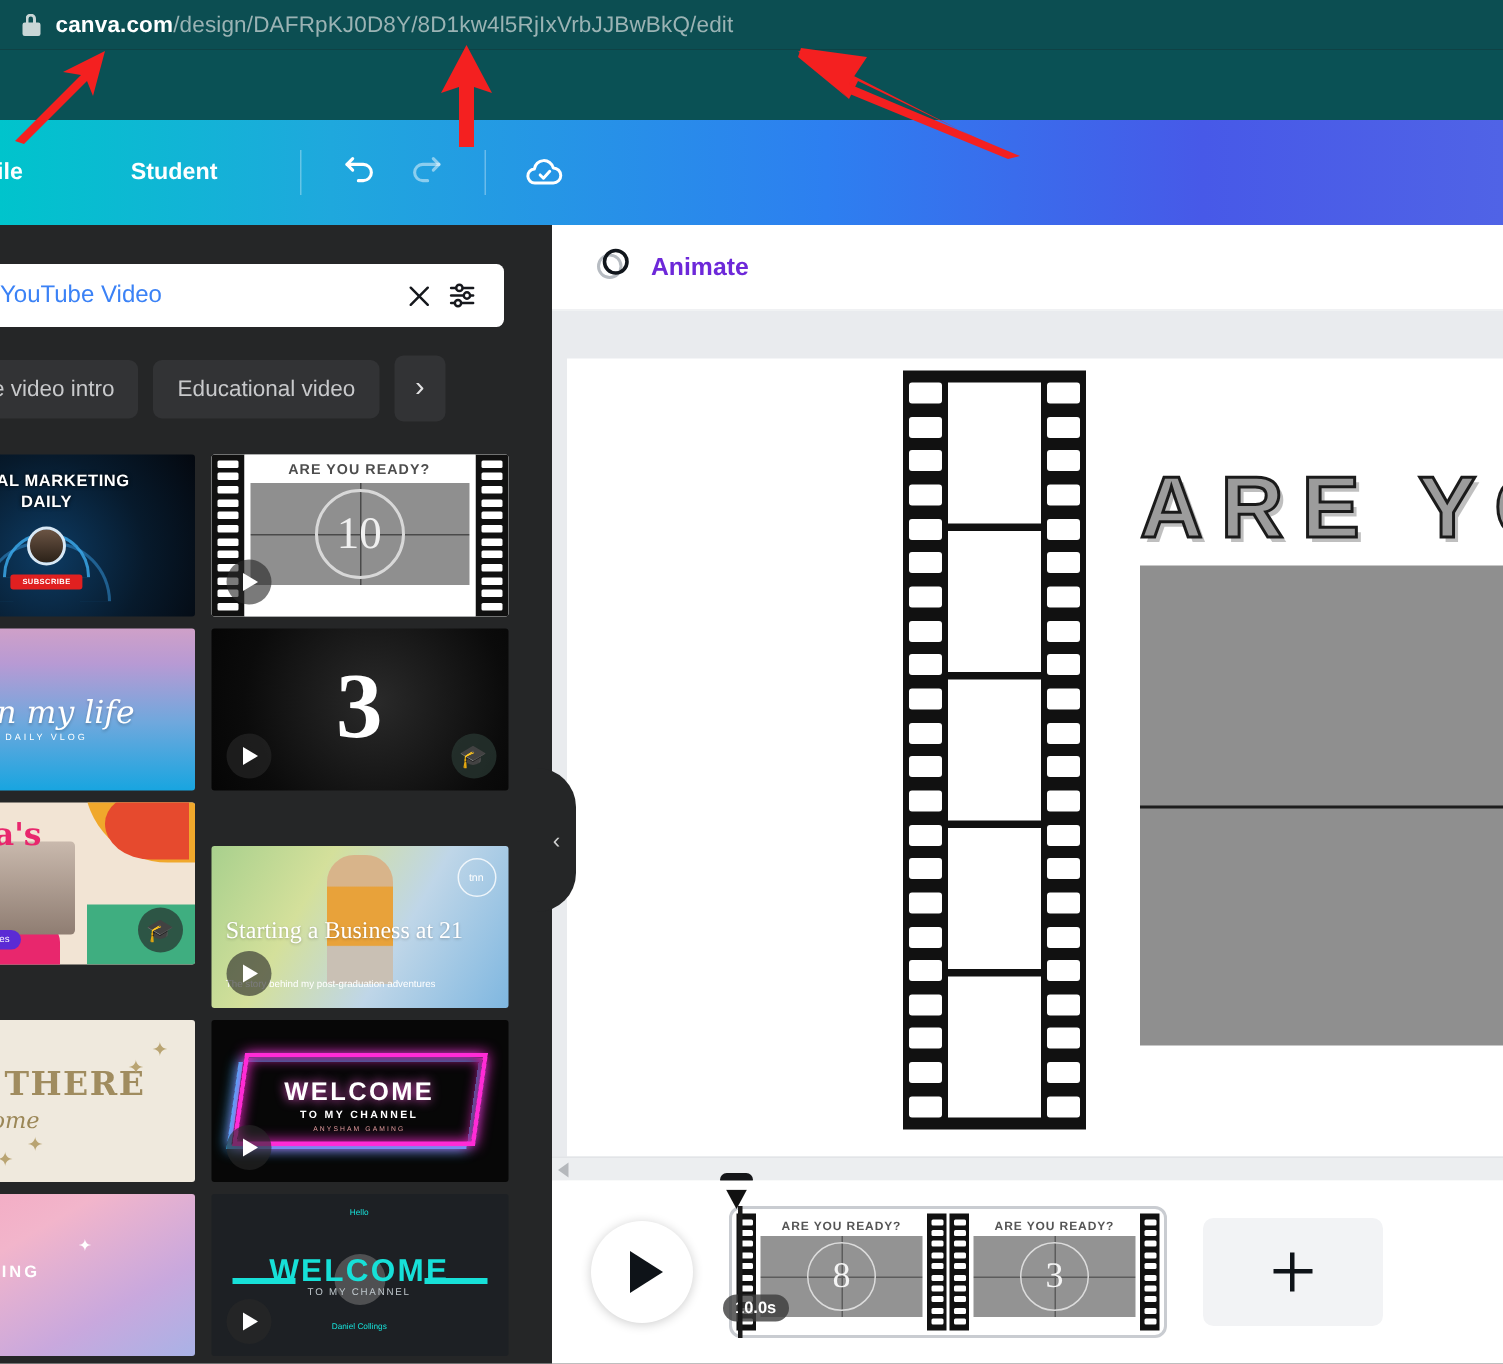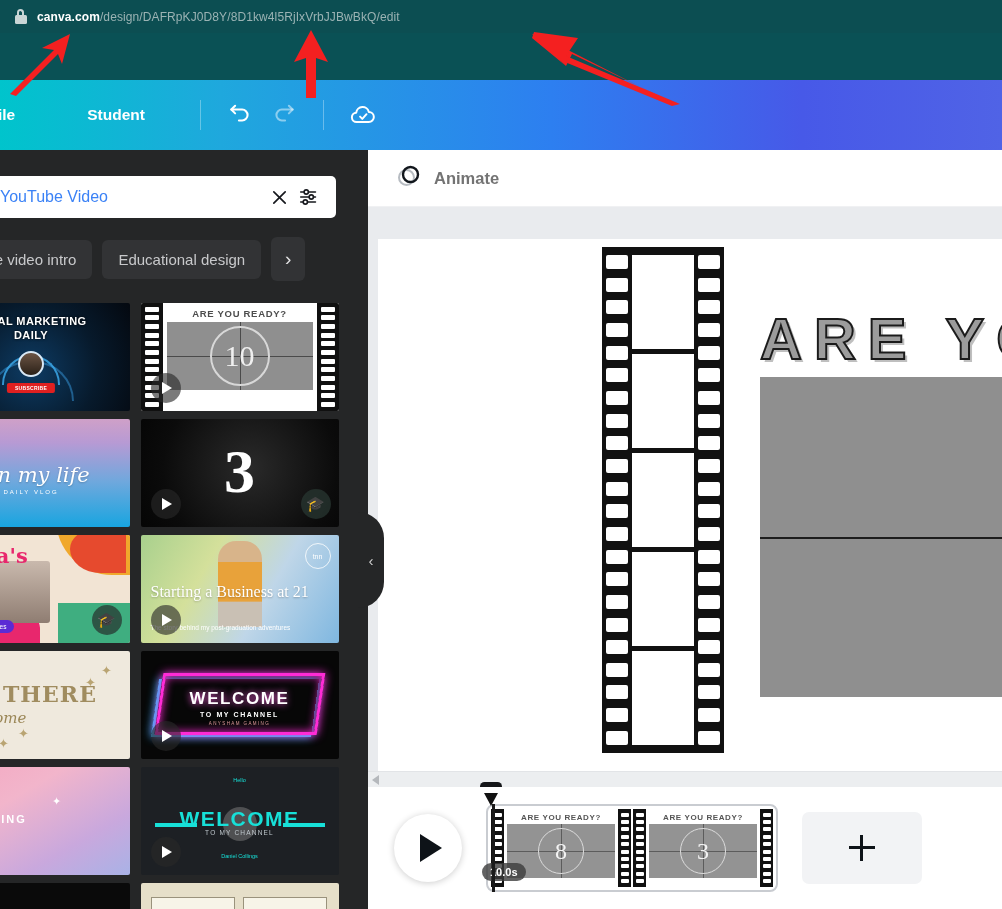--- a/index.html
+++ b/index.html
@@ -19,21 +19,21 @@
   .lock-icon { width: 13px; height: 16px; position: relative; flex: 0 0 auto; margin-right: 10px; }
   .lock-icon .shackle {
     position: absolute; left: 3px; top: 0; width: 7px; height: 7px;
     border: 2px solid #c9d6d6; border-bottom: none;
     border-radius: 4px 4px 0 0;
   }
   .lock-icon .body {
     position: absolute; left: 0.5px; top: 6px; width: 12px; height: 9px;
     background: #c9d6d6; border-radius: 1.5px;
   }
-  .url-text { font-size: 12px; letter-spacing: .1px; white-space: nowrap; }
+  .url-text { font-size: 15px; letter-spacing: .1px; white-space: nowrap; }
   .url-domain { color: #ffffff; font-weight: 600; }
   .url-path { color: #9bb3b4; font-weight: 400; }
 
   
   .teal-strip {
     position: absolute; left: 0; top: 33px; width: 1002px; height: 47px;
     background: #0a5155;
   }
 
   
@@ -183,21 +183,21 @@
   .t-sasha .ph { position: absolute; left: 22px; top: 26px; width: 96px; height: 62px; background: linear-gradient(#c9b9ad,#8f7d72); border-radius: 3px; }
   .t-sasha .name {
     position: absolute; left: 8px; top: 8px; font-size: 21px; font-weight: 700;
     color: #e8276d; font-family: "DejaVu Serif", serif;
   }
   .t-sasha .tag {
     position: absolute; left: 22px; bottom: 10px; background: #5b2bd4; color: #fff;
     font-size: 6.5px; padding: 3px 8px; border-radius: 9px;
   }
 
-  .t-biz { background: linear-gradient(120deg, #a8d08d 0%, #d4e09b 32%, #bfd6e8 62%, #7fb7e0 100%); }
+  .t-biz { background: linear-gradient(120deg, #a8d08d 0%, #d4e09b 32%, #bfd6e8 62%, #7fb7e0 100%); margin-top: 29px; }
   .t-biz .person {
     position: absolute; left: 50%; top: 6px; transform: translateX(-50%);
     width: 44px; height: 86px; background: linear-gradient(#d8b48a 0%, #d8b48a 24%, #e8a23a 25%, #e8a23a 70%, #c9c0b4 71%);
     border-radius: 18px 18px 0 0;
   }
   .t-biz .t1 {
     position: absolute; left: 10px; top: 48px; font-family: "Liberation Serif", serif;
     font-size: 16px; color: #fff; line-height: 1.08; text-shadow: 0 1px 2px rgba(0,0,0,.25);
   }
   .t-biz .t2 { position: absolute; left: 10px; bottom: 12px; font-size: 6.5px; color: #fff; }
@@ -280,21 +280,21 @@
   
   .editor {
     position: absolute; left: 368px; top: 150px; width: 634px; height: 759px;
     background: #fff;
   }
   .animate-bar {
     height: 57px; display: flex; align-items: center; padding-left: 18px;
     background: #fff; border-bottom: 1px solid #f0f1f3;
   }
   .animate-btn { display: flex; align-items: center; gap: 12px; padding: 5px 10px; border-radius: 5px; }
-  .animate-label { font-size: 16.5px; font-weight: 600; color: #737373; }
+  .animate-label { font-size: 16.5px; font-weight: 600; color: #6d28d9; }
 
   .canvas-area {
     position: absolute; left: 0; top: 57px; right: 0; bottom: 122px;
     background: #e9ebee; overflow: hidden;
   }
   .page {
     position: absolute; left: 10px; top: 32px; width: 1010px; height: 568px;
     background: #fff;
   }
   .page .bigstrip {
@@ -464,21 +464,21 @@
             <circle cx="14.5" cy="12" r="2.3" fill="#fff"></circle>
           <line x1="3" y1="17.5" x2="19" y2="17.5"></line>
             <circle cx="8" cy="17.5" r="2.3" fill="#fff"></circle>
         </svg>
       </span>
     </div>
   </div>
 
   <div class="chips">
     <span class="chip">ube video intro</span>
-    <span class="chip">Educational design</span>
+    <span class="chip">Educational video</span>
     <span class="chip-next">›</span>
   </div>
 
   <div class="grid">
 
     <div class="thumb t-dm">
       <div class="ttl"><span>IGITAL MARKETING</span><br><span>DAILY</span></div>
       <div class="ring2"></div>
       <div class="ring"></div>
       <div class="avatar"></div>

